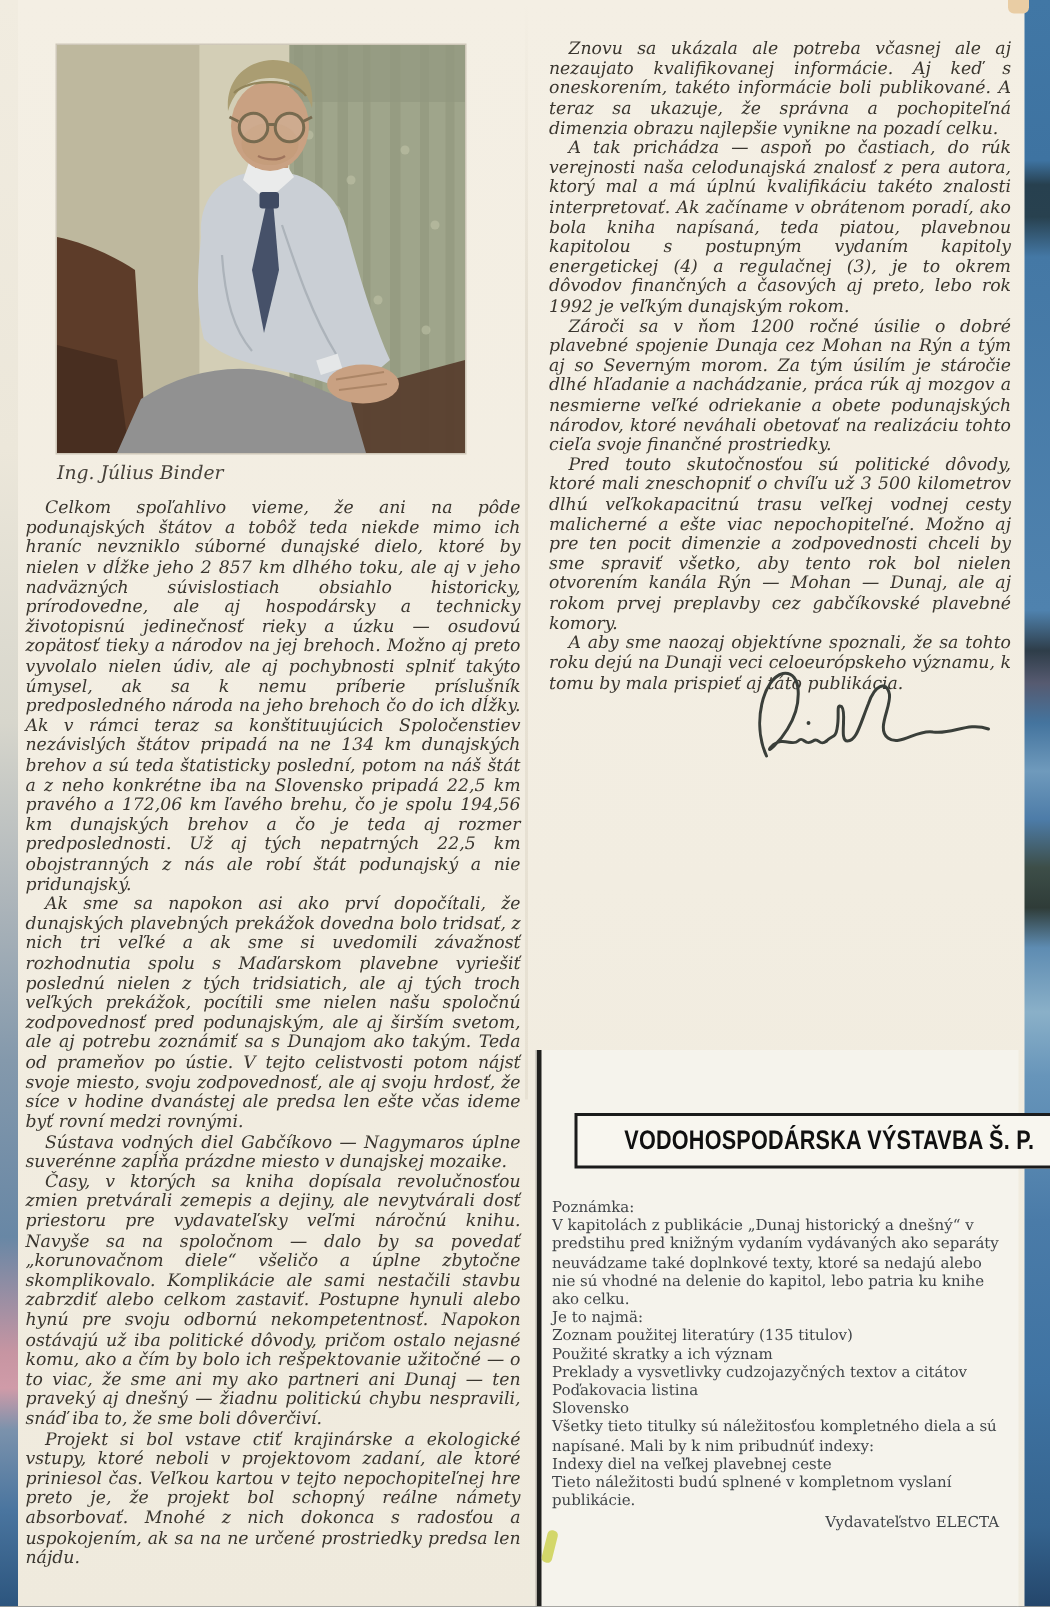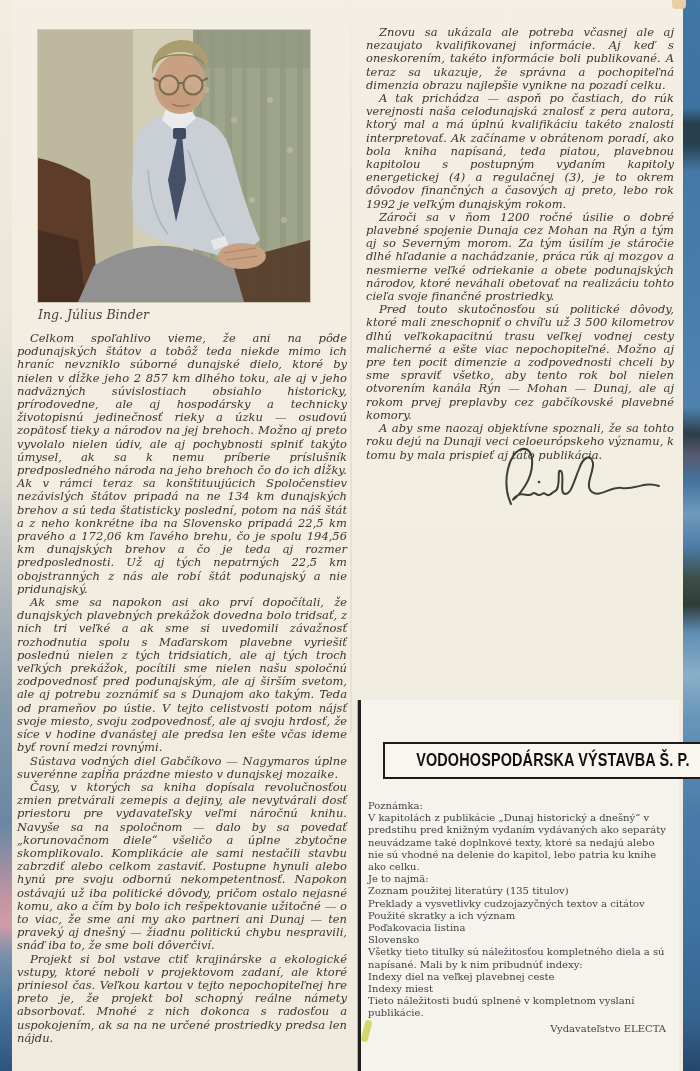--- a/index.html
+++ b/index.html
@@ -167,26 +167,25 @@
 
   <div class="heading-box">
     <span>VODOHOSPODÁRSKA VÝSTAVBA Š. P.</span>
   </div>
 
   <div class="note">
     <div>Poznámka:</div>
     <p>V kapitolách z publikácie „Dunaj historický a dnešný“ v predstihu pred knižným vydaním vydávaných ako separáty neuvádzame také doplnkové texty, ktoré sa nedajú alebo nie sú vhodné na delenie do kapitol, lebo patria ku knihe ako celku.</p>
     <div>Je to najmä:</div>
     <div>Zoznam použitej literatúry (135 titulov)</div>
+    <div>Použité skratky a ich význam</div>
     <div>Preklady a vysvetlivky cudzojazyčných textov a citátov</div>
-    <div>Použité skratky a ich význam</div>
     <div>Poďakovacia listina</div>
     <div>Slovensko</div>
     <p>Všetky tieto titulky sú náležitosťou kompletného diela a sú napísané. Mali by k nim pribudnúť indexy:</p>
     <div>Indexy diel na veľkej plavebnej ceste</div>
-    <div>Indexy miest</div>
     <p>Tieto náležitosti budú splnené v kompletnom vyslaní publikácie.</p>
     <div class="publisher">Vydavateľstvo ELECTA</div>
   </div>
 
   <div class="mark-yellow"></div>
 
 </div>
 
 </body></html>

